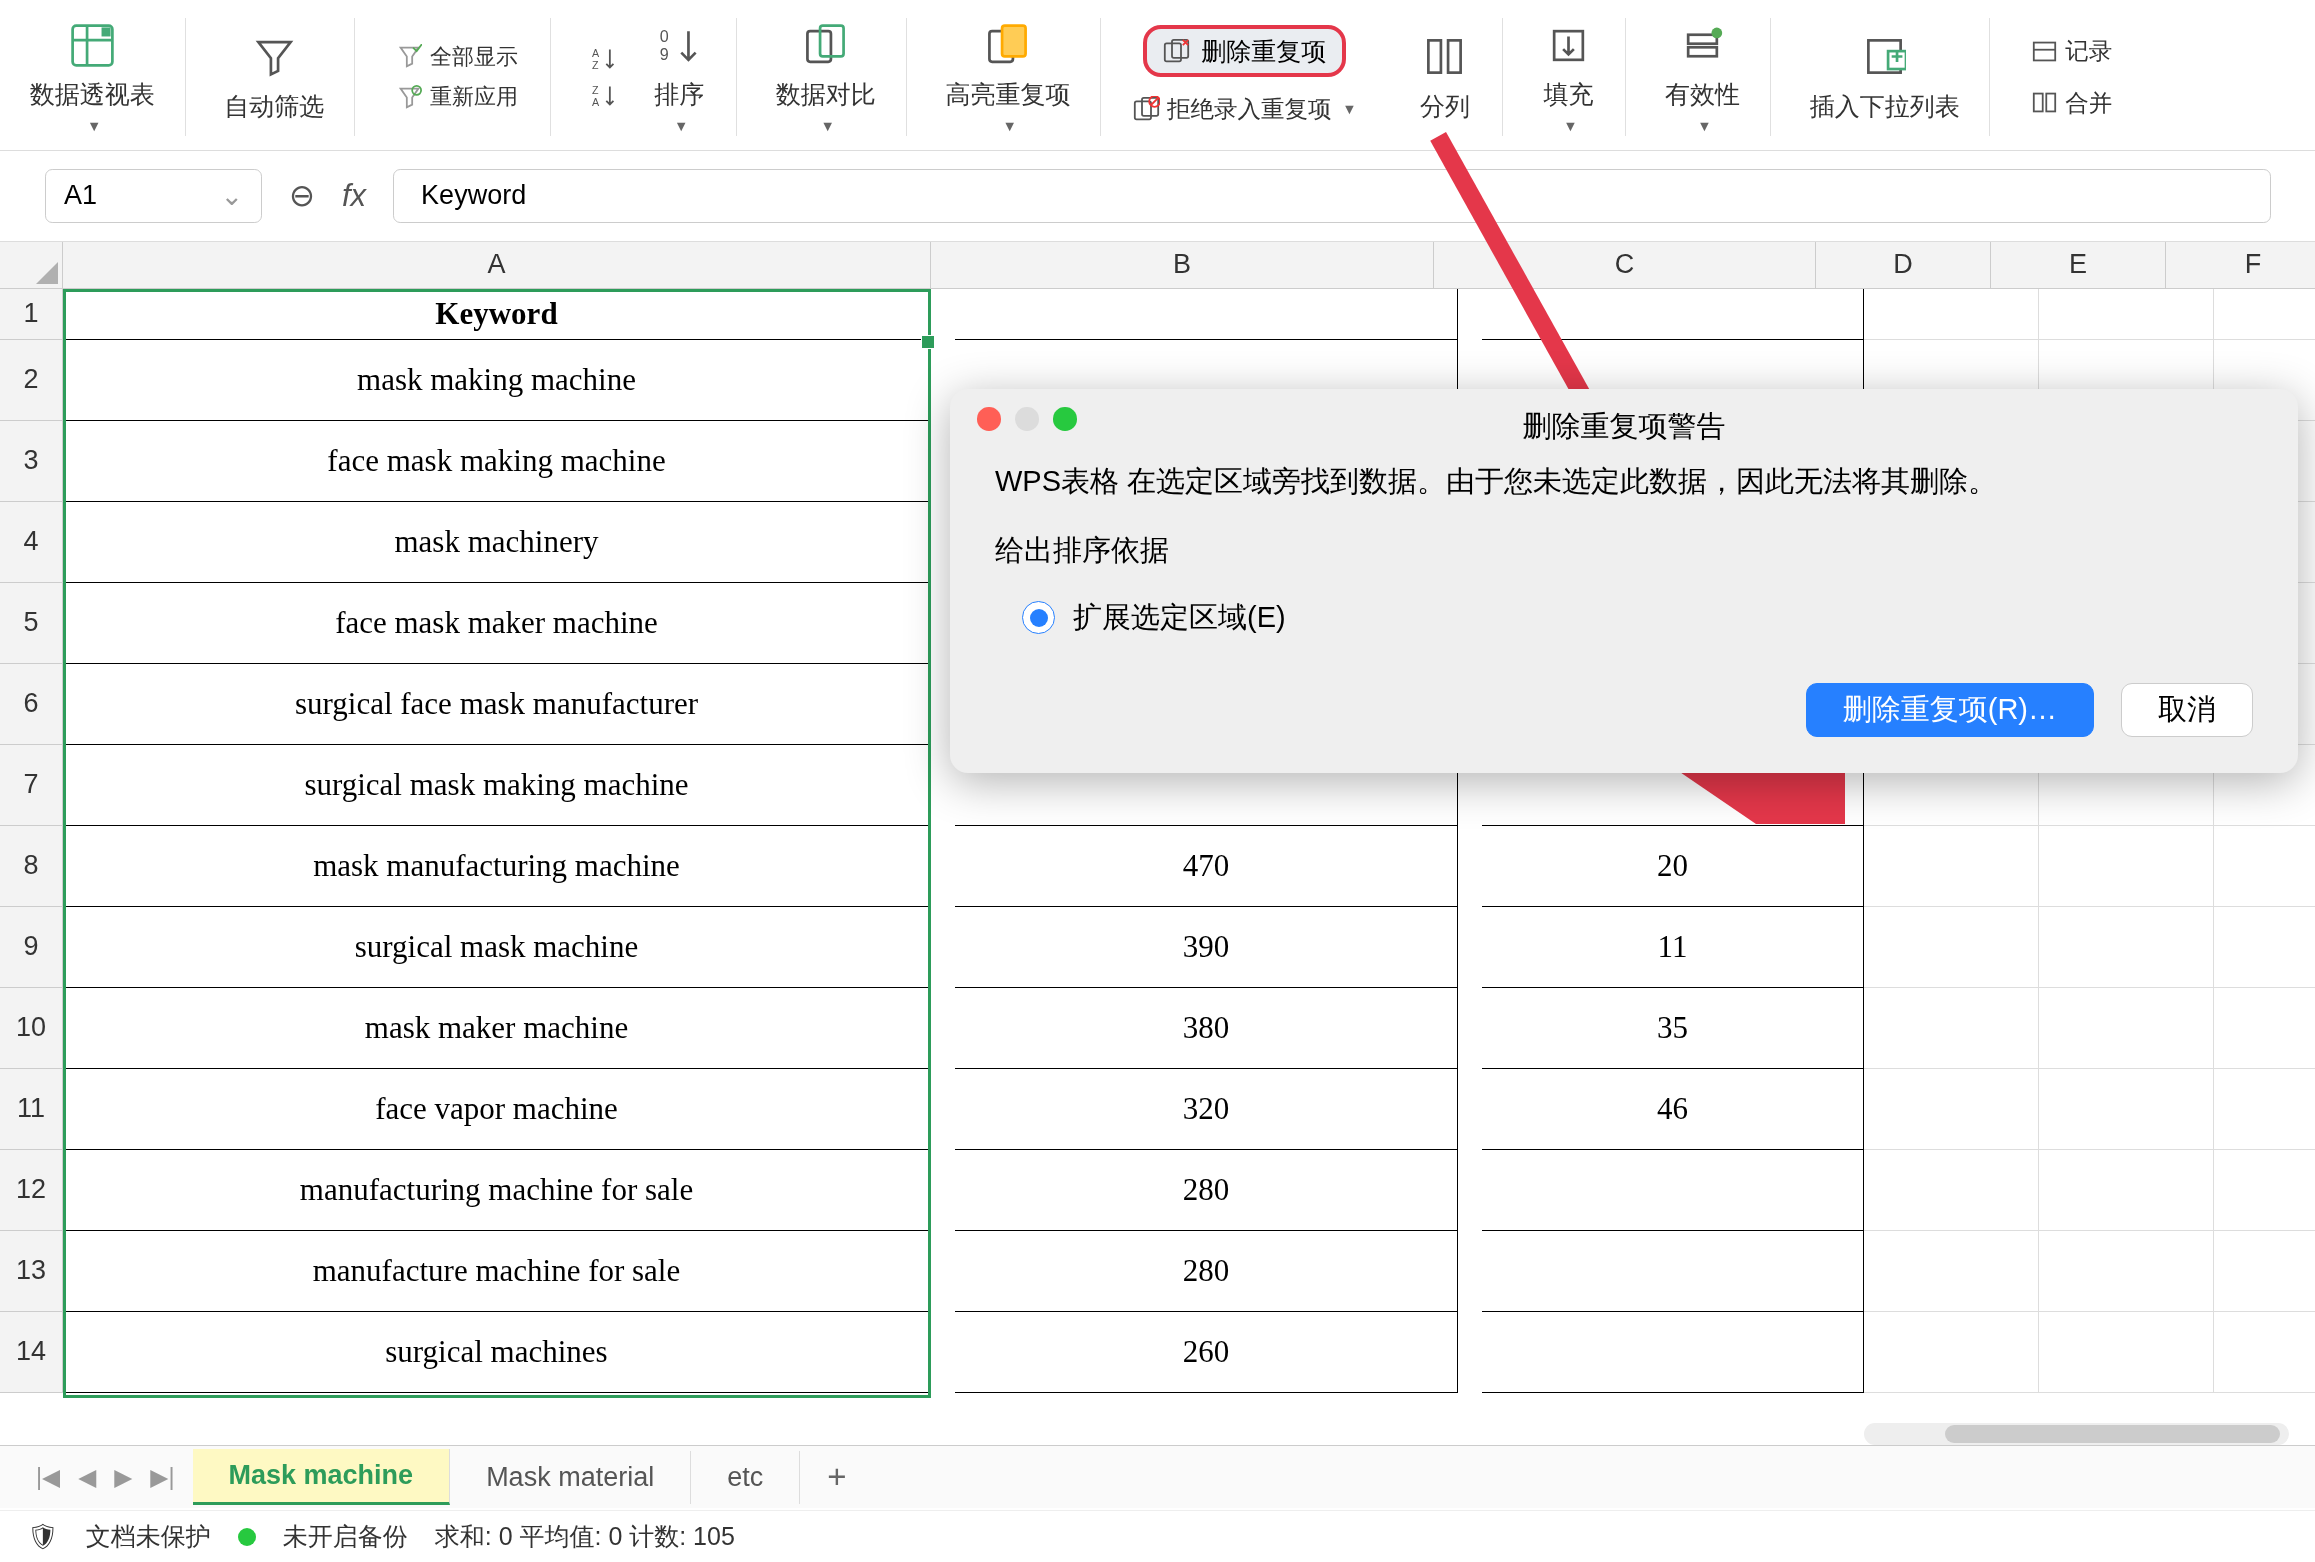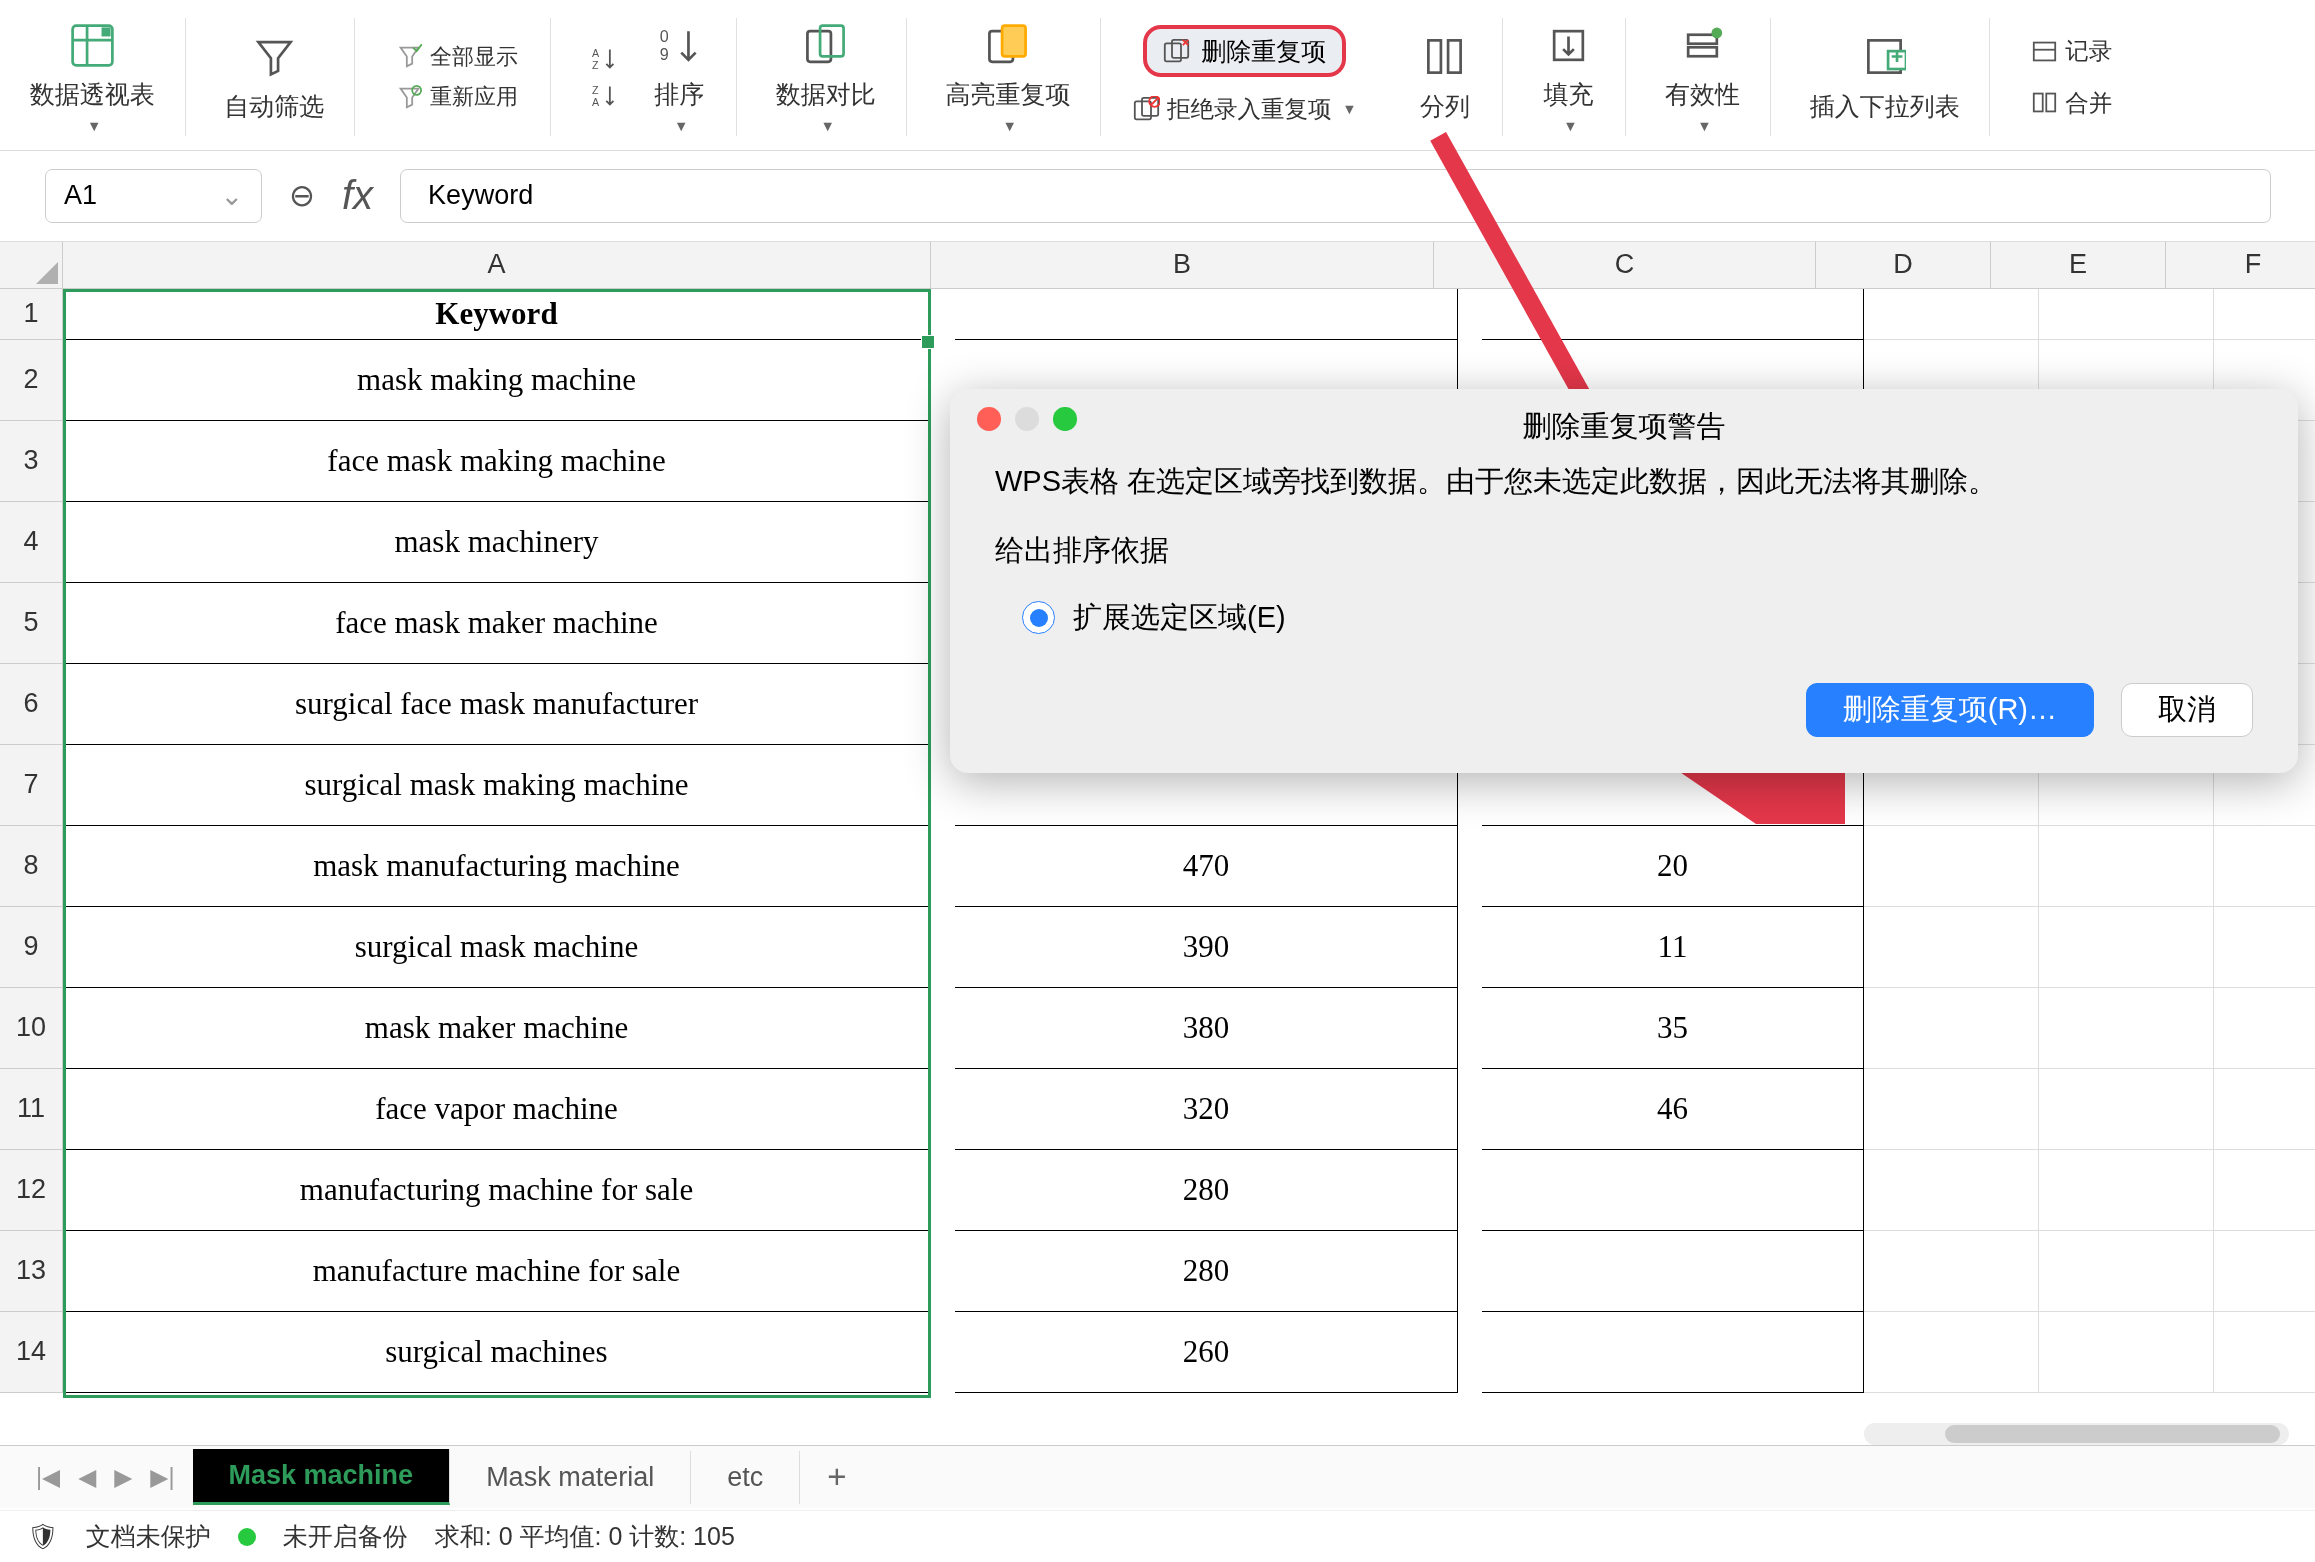--- a/index.html
+++ b/index.html
@@ -84,21 +84,21 @@
   width: 217px;
   height: 54px;
   border: 0.9px solid #ccc;
   border-radius: 7.2px;
   display: flex;
   align-items: center;
   padding: 0 18px;
   font-size: 27px;
   justify-content: space-between;
 }
-.fx-label { font-size: 40px; font-style: italic; color: #555; }
+.fx-label { font-size: 31px; font-style: italic; color: #555; }
 .fx-input {
   flex: 1;
   height: 54px;
   border: 0.9px solid #ccc;
   border-radius: 7.2px;
   padding: 0 27px;
   font-size: 27px;
   display: flex;
   align-items: center;
 }
@@ -286,21 +286,21 @@
 .nav-arrows { display: flex; gap: 18px; color: #999; font-size: 23.5px; padding: 0 18px; }
 .sheet-tab {
   padding: 11px 36px;
   border-right: 0.9px solid #ddd;
   color: #555;
 }
 .sheet-tab.active {
   color: #2d9c5a;
   font-weight: bold;
   border-bottom: 3.6px solid #2d9c5a;
-  background: #000000;
+  background: #fef9c3;
 }
 .add-sheet { padding: 0 27px; font-size: 33px; color: #666; }
 .status-bar {
   position: absolute;
   bottom: 0;
   left: 0;
   right: 0;
   display: flex;
   align-items: center;
   padding: 9px 27px;

